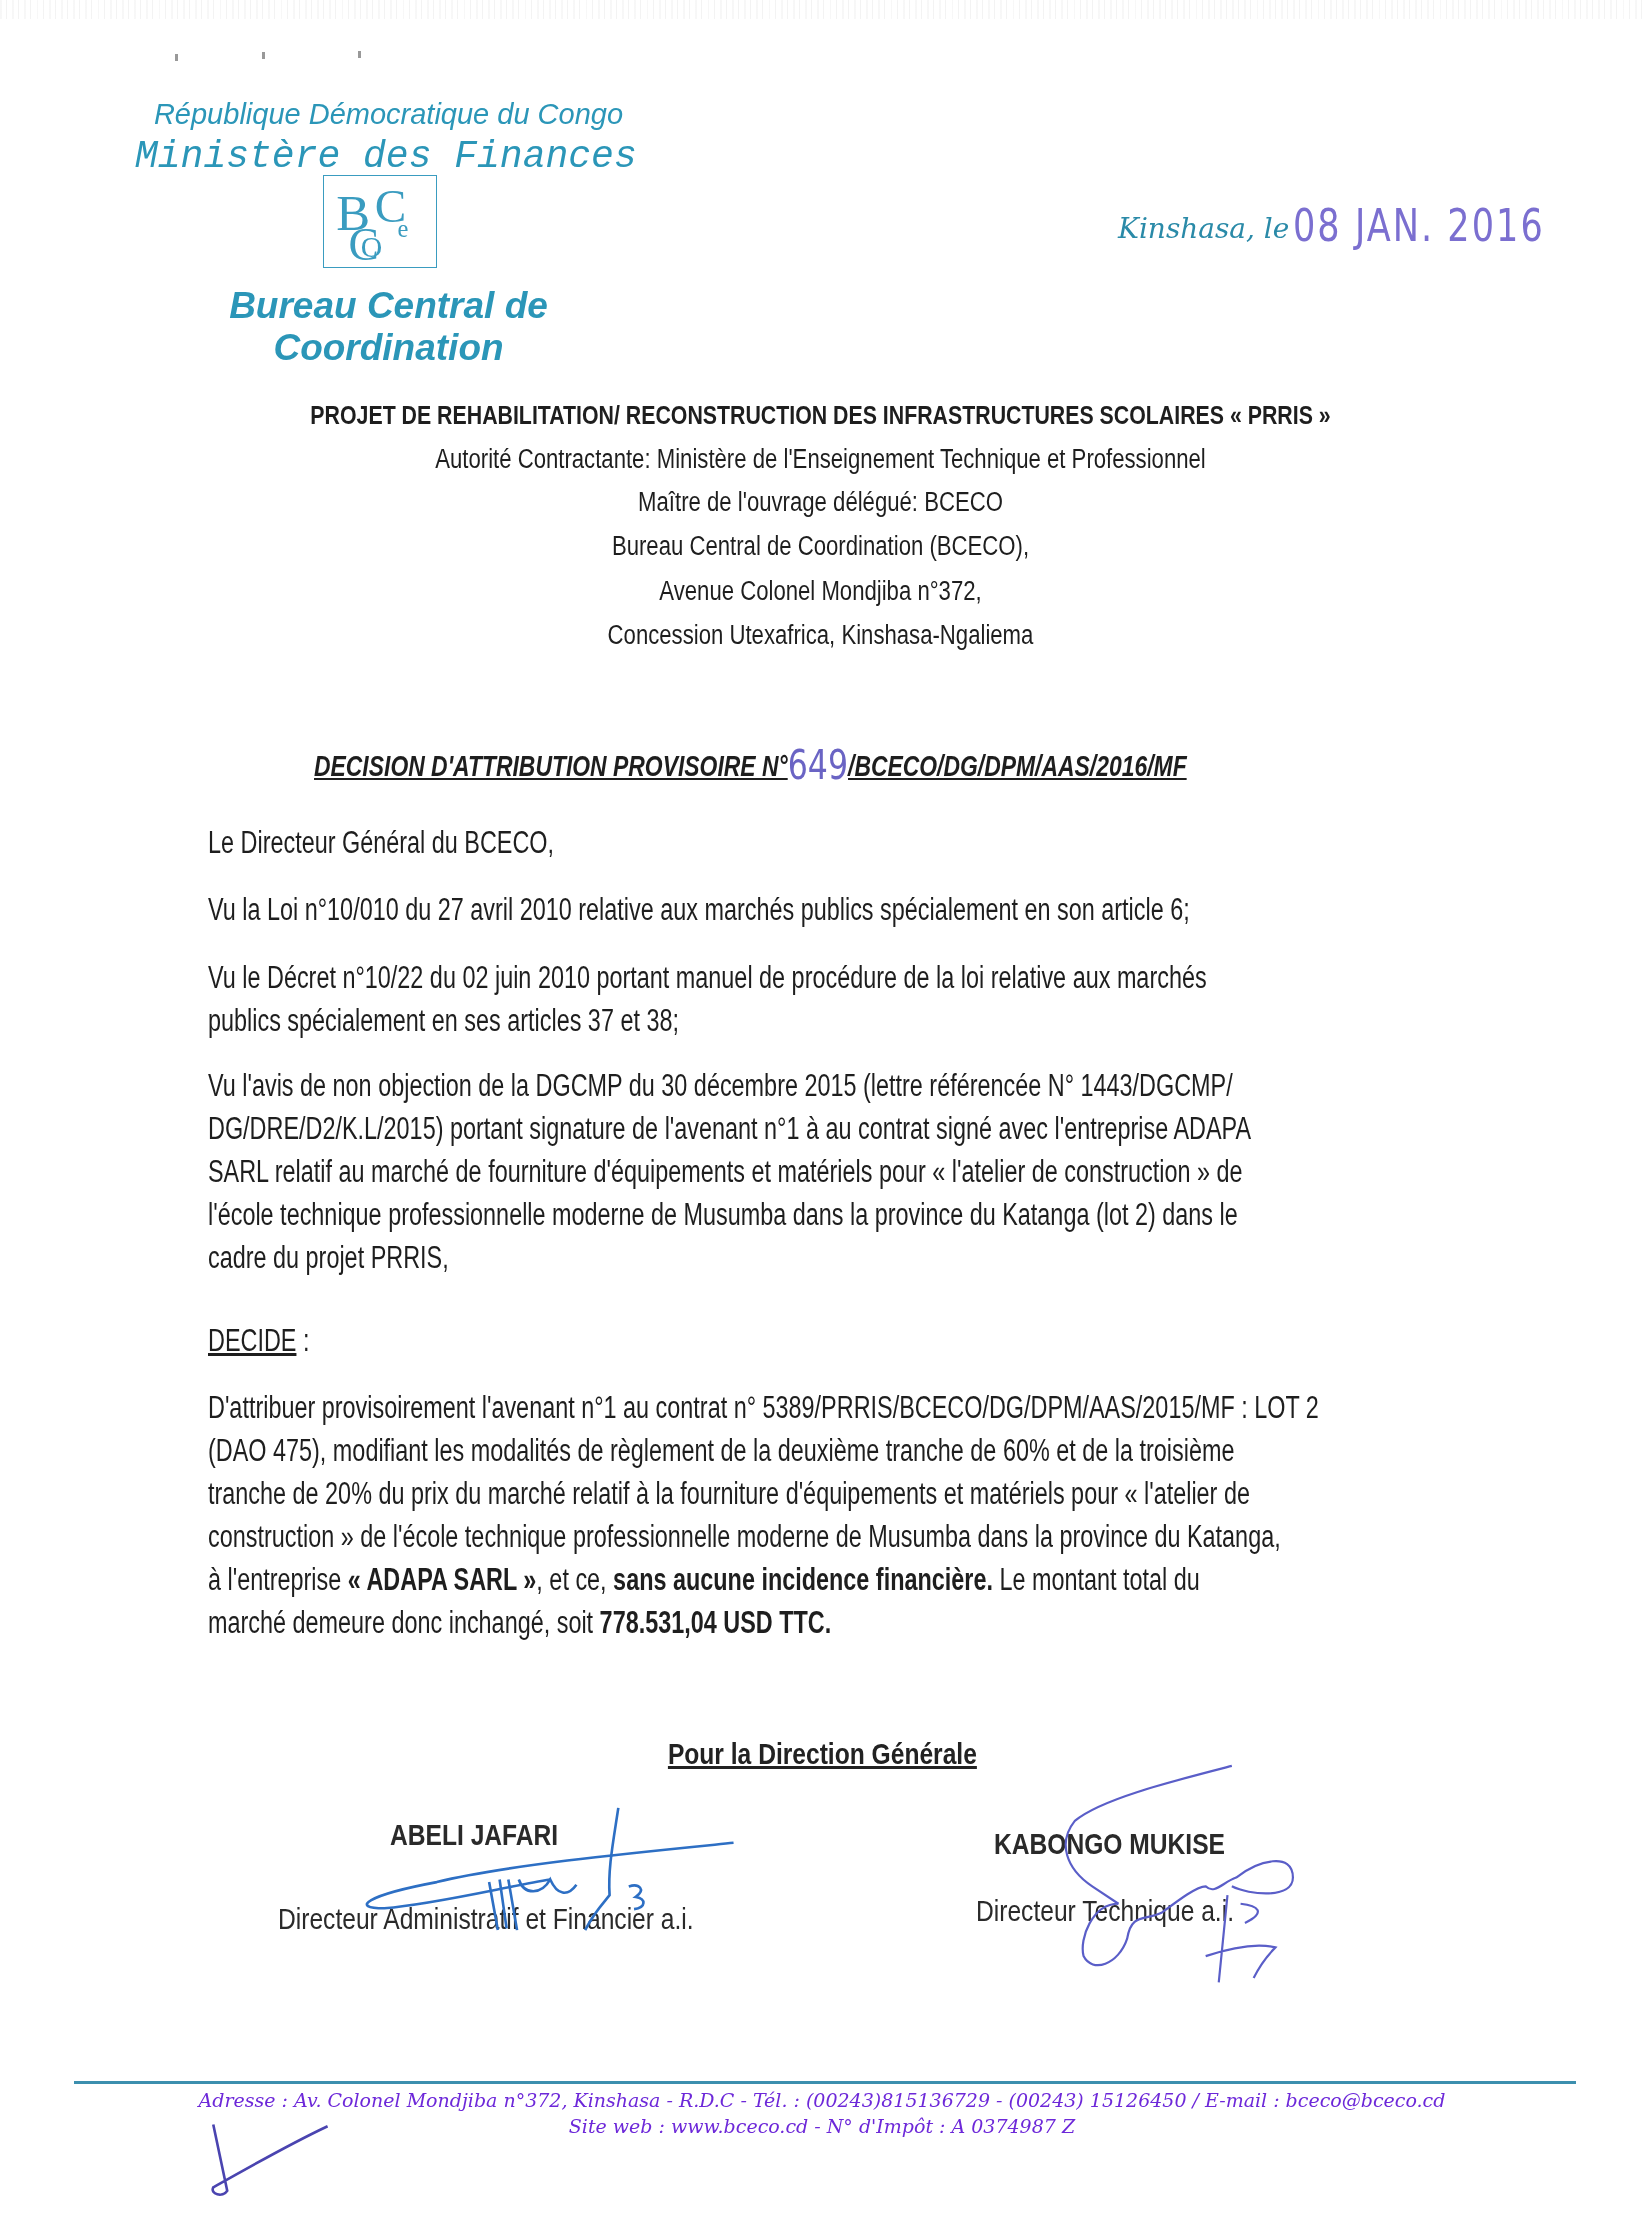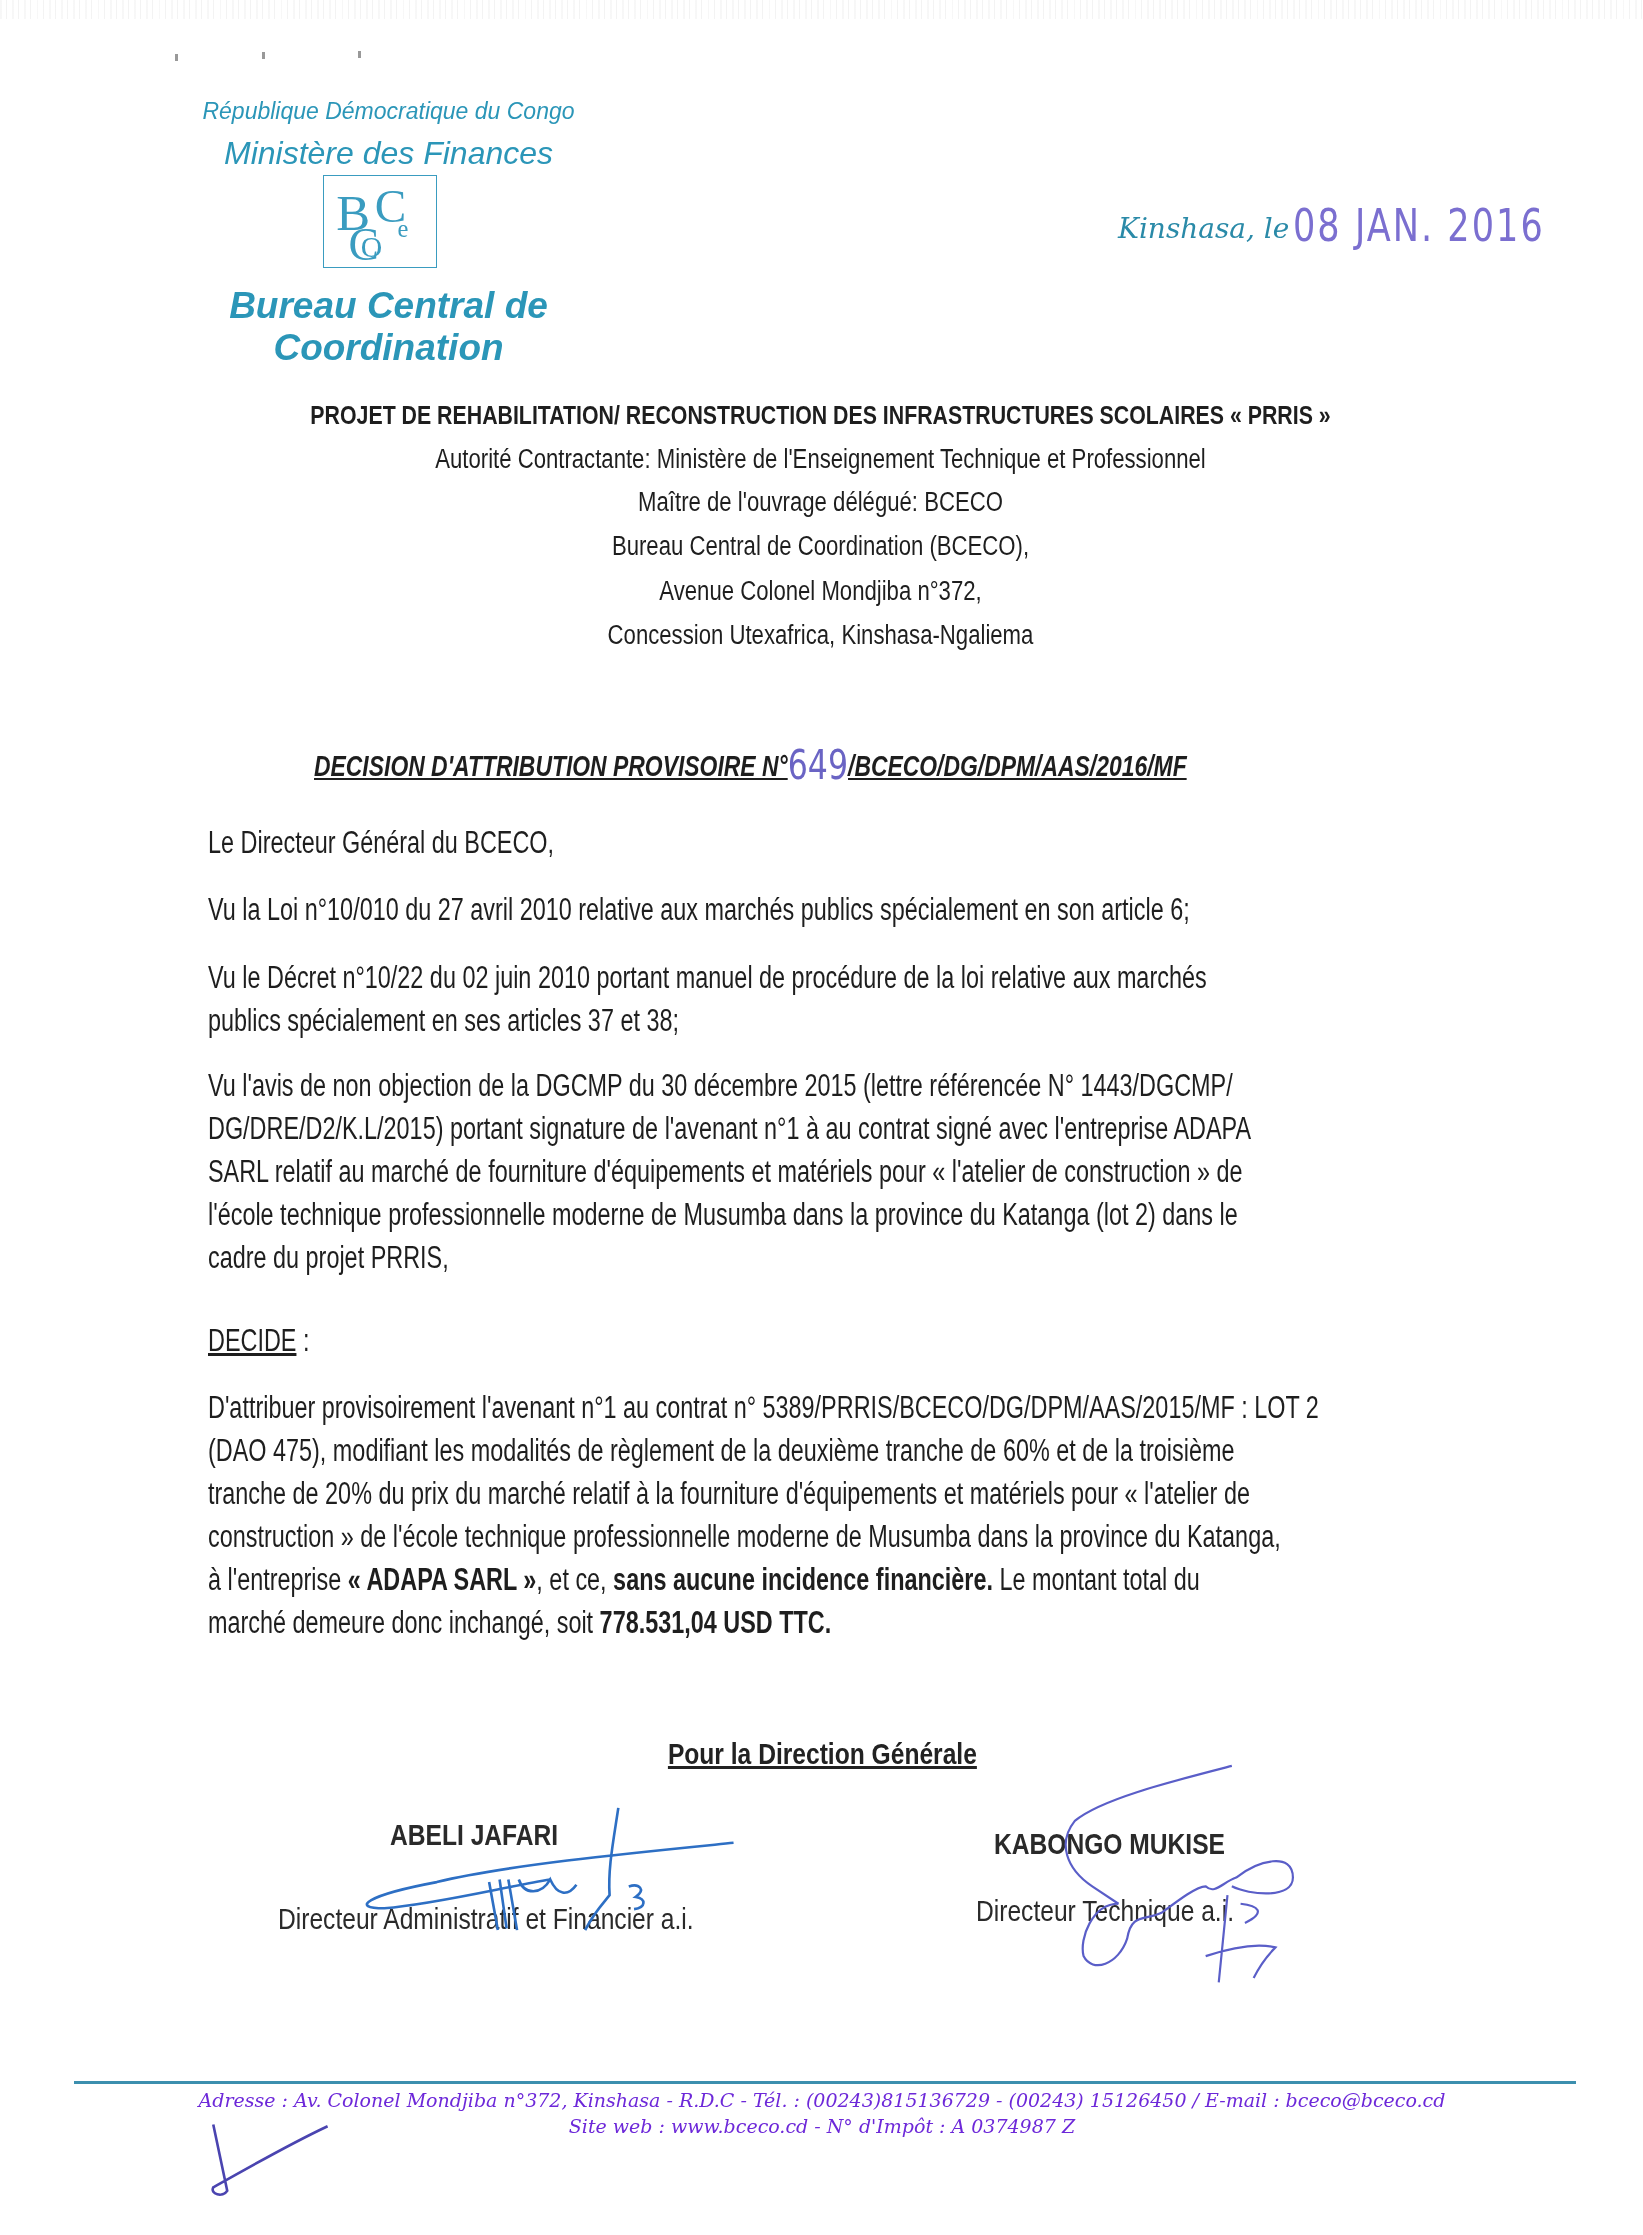--- a/index.html
+++ b/index.html
@@ -3,22 +3,22 @@
 <meta charset="utf-8">
 <style>
   html, body { margin: 0; padding: 0; background: #ffffff; }
   body { width: 1644px; height: 2236px; position: relative; overflow: hidden;
          font-family: "Liberation Sans", sans-serif; color: #222; }
   .scan-noise { position: absolute; left: 0; top: 0; width: 1644px; height: 19px;
          background: repeating-linear-gradient(90deg, #f4f4f4 0 1.7px, #ffffff 1.7px 6.1px, #eeeeee 6.1px 7px, #ffffff 7px 12.2px); opacity: .7; }
 
   
   .lh { position: absolute; color: #2b96b8; font-style: italic; }
-  .lh-country { left: 135px; top: 98px; width: 507px; text-align: center; font-size: 23px; }
-  .lh-ministry { left: 135px; top: 135px; width: 507px; text-align: center; font-size: 32px; }
+  .lh-country { left: 135px; top: 98px; width: 507px; text-align: center; font-size: 29px; }
+  .lh-ministry { left: 135px; top: 135px; width: 507px; font-size: 38px; font-family: Liberation Mono, monospace; }
   .logo-box { position: absolute; left: 323px; top: 175px; width: 112px; height: 91px;
          border: 1.7px solid #3a9cc0; }
   .logo-box svg { width: 100%; height: 100%; }
   .lh-bureau { left: 135px; top: 285px; width: 507px; text-align: center; font-size: 37px; font-weight: bold; }
 
   .date-line { position: absolute; left: 1118px; top: 199px; white-space: nowrap; }
   .date-city { font-family: "DejaVu Serif", serif; font-style: italic; color: #2a8aa8; font-size: 28px; margin-top: 19px; }
   .date-stamp { font-family: "DejaVu Sans", sans-serif; color: #7b6fd0; font-size: 45px; letter-spacing: 2.6px;
          display: inline-block; transform: scaleX(.78); transform-origin: left center; vertical-align: -3.5px; }
 

